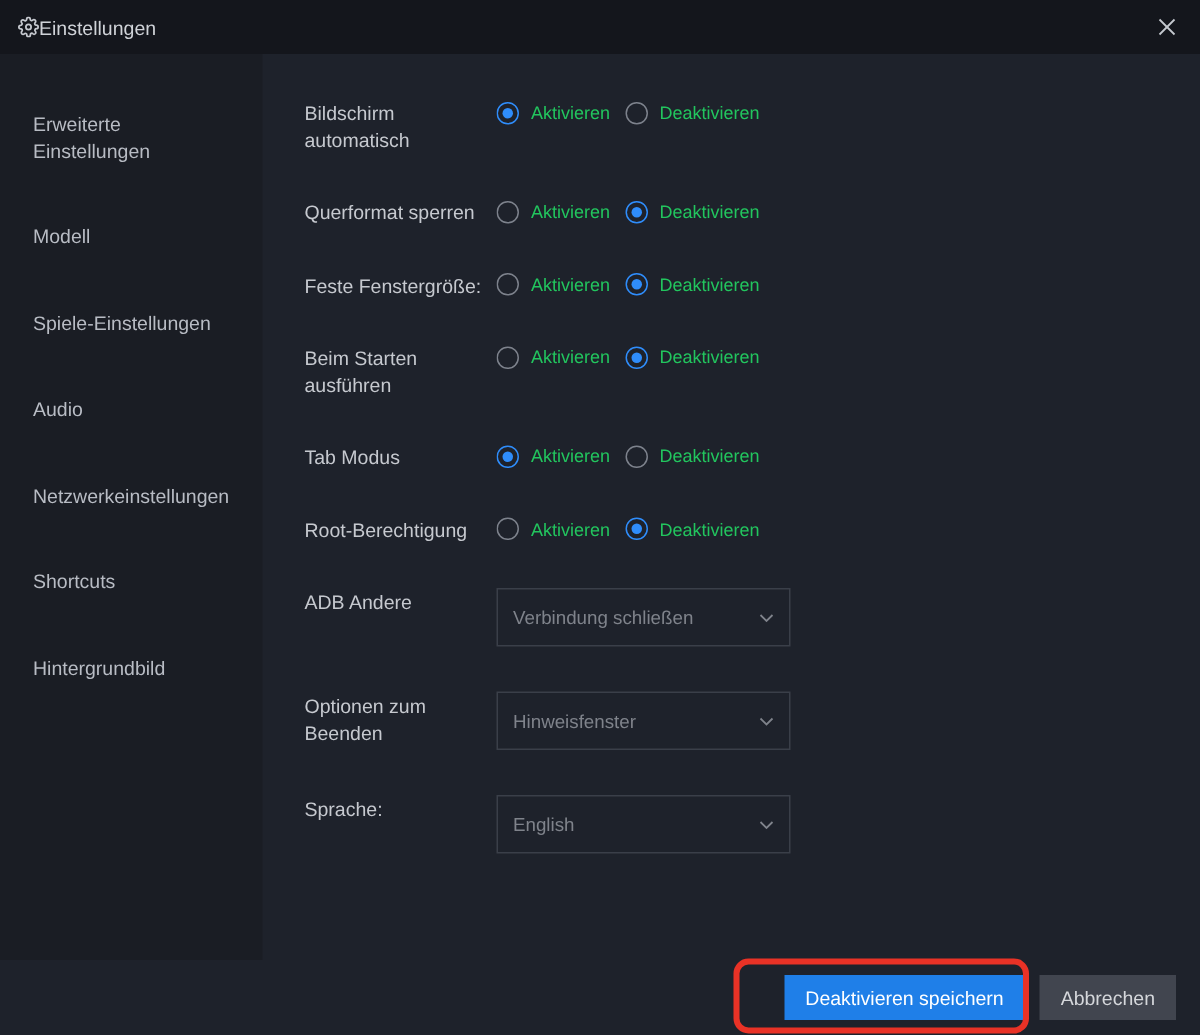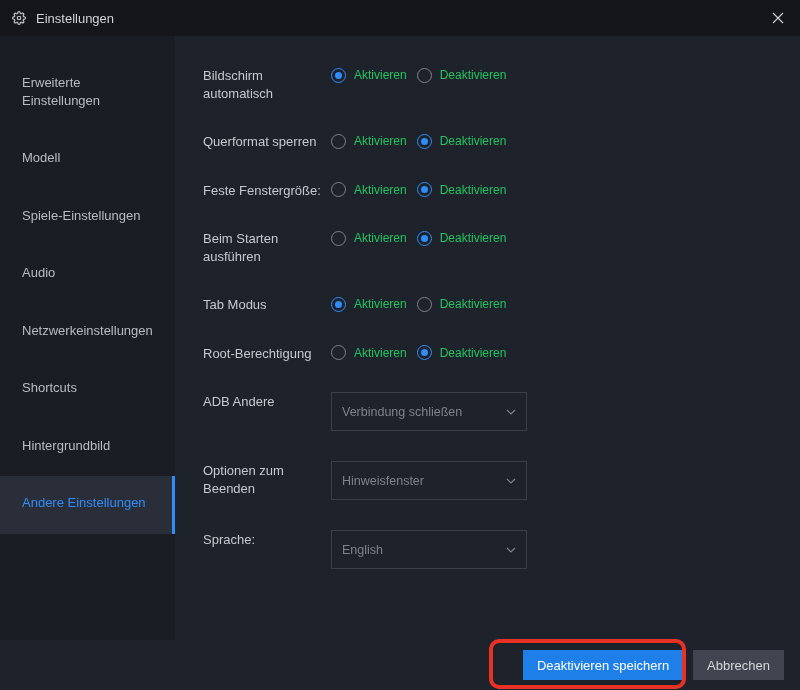--- a/index.html
+++ b/index.html
@@ -16,21 +16,20 @@
       height: 36px;
       background: #14161c;
       display: flex;
       align-items: center;
       padding: 0 12px;
       justify-content: space-between;
     }
     .titlebar-left {
       display: flex;
       align-items: center;
-      gap: 10px;
     }
     .settings-icon {
       width: 14px;
       height: 14px;
       display: flex;
       align-items: center;
       justify-content: center;
     }
     .title {
       color: #d0d3d8;
@@ -203,21 +202,20 @@
 
 <div class="body-area">
   <div class="sidebar" id="sidebar">
       <div class="sidebar-item">Erweiterte Einstellungen</div>
       <div class="sidebar-item">Modell</div>
       <div class="sidebar-item">Spiele-Einstellungen</div>
       <div class="sidebar-item">Audio</div>
       <div class="sidebar-item">Netzwerkeinstellungen</div>
       <div class="sidebar-item">Shortcuts</div>
       <div class="sidebar-item">Hintergrundbild</div>
-      <div class="sidebar-item active">Andere Einstellungen</div>
     </div>
   <div class="content" id="content">
       <div class="row">
         <div class="row-label">Bildschirm automatisch</div>
         <div class="radio-group">
           <div class="radio-opt">
             <span class="radio-circle checked">
               <span class="radio-dot"></span>
             </span>
             <span class="radio-text">Aktivieren</span>

